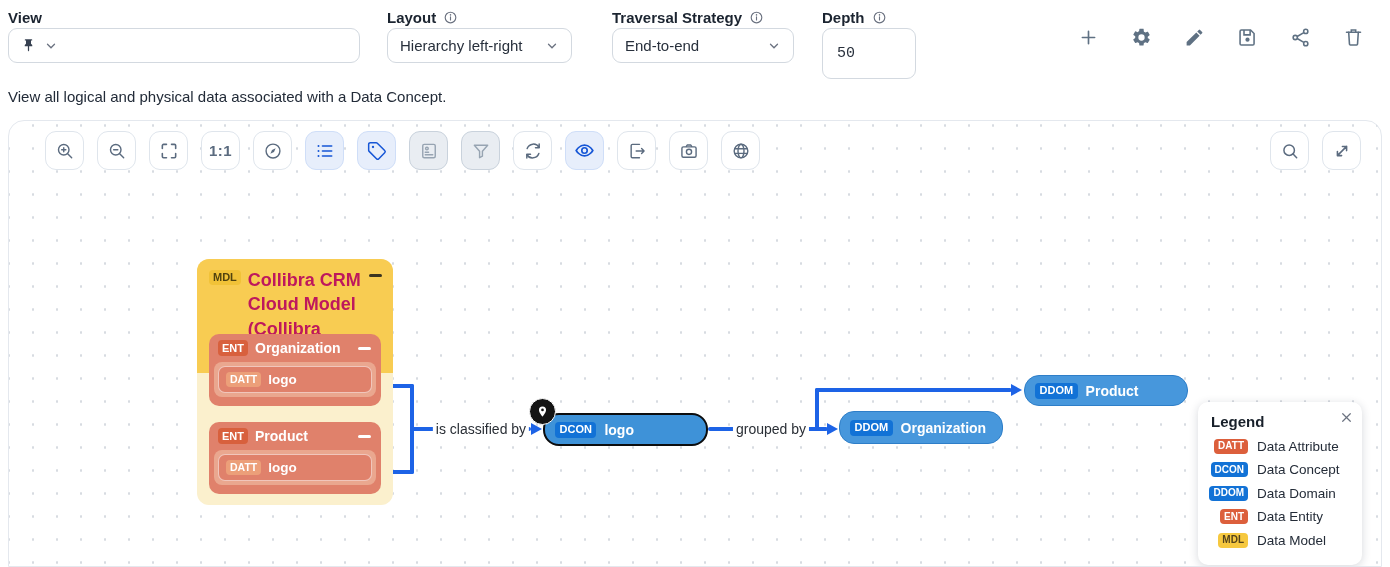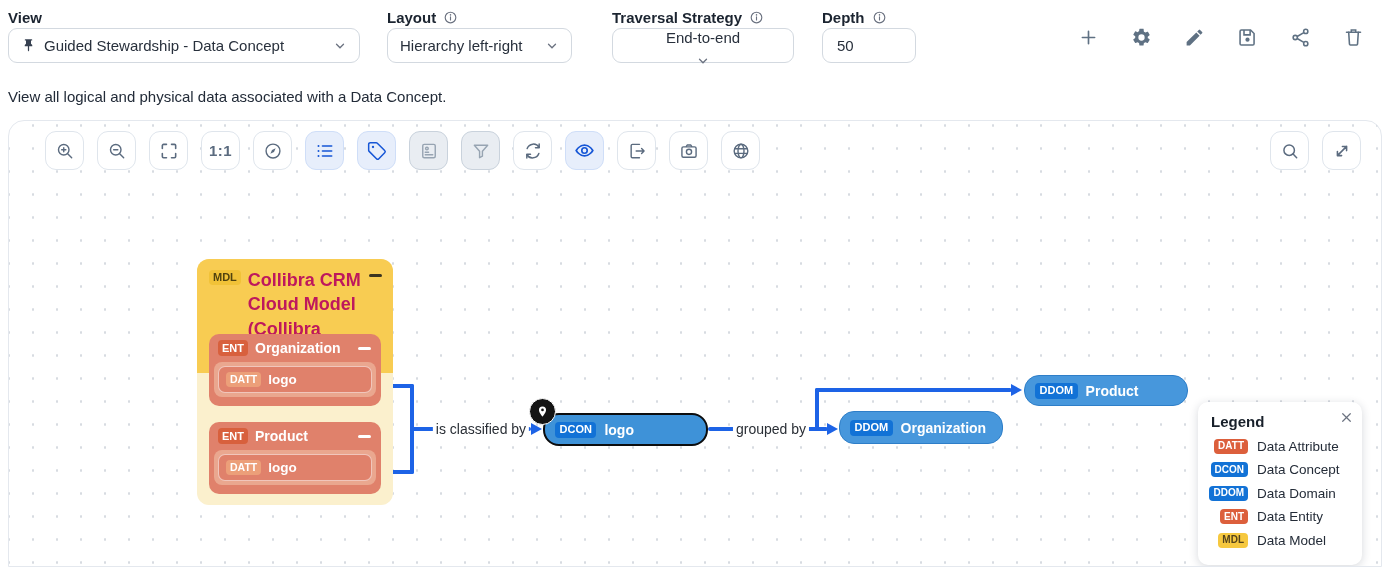--- a/index.html
+++ b/index.html
@@ -8,22 +8,22 @@
 
   
   .header { position:relative; width:100%; height:120px; background:#fff; }
   .fgroup { position:absolute; top:8px;text-align:center; }
   .flabel { display:flex; align-items:center; gap:7px; font-size:15px; font-weight:700; color:#1b2430; height:18px; }
   .info-ic { color:#6b7280; display:inline-flex; cursor:pointer; }
   .select { position:absolute; top:28px; height:35px; background:#fff; border:1px solid #d3d9e0;
     border-radius:9px; display:flex; align-items:center; padding:0 12px; gap:8px; cursor:pointer; }
   .select .val { font-size:15px; color:#28303c; white-space:nowrap; flex:1; }
   .chev { color:#6b7280; display:inline-flex; }
-  .depth-input { position:absolute; top:28px; height:35px; width:94px; border:1px solid #d3d9e0;
-    border-radius:9px; font-size:15px; color:#28303c; padding:0 14px; font-family:Liberation Sans, sans-serif; outline:none; }
+  .depth-input { position:absolute; top:28px; height:51px; width:94px; border:1px solid #d3d9e0;
+    border-radius:9px; font-size:15px; color:#28303c; padding:0 14px; font-family:Liberation Mono, monospace; outline:none; }
   .hdr-actions { position:absolute; top:27px; right:26px; display:flex; gap:32px; align-items:center; color:#5f7183; }
   .hdr-actions .abtn { cursor:pointer; display:inline-flex; }
   .descr { position:absolute; left:8px; top:88px; font-size:15px; color:#222b38; }
 
   
   .canvas { position:absolute; left:8px; right:8px; top:120px; bottom:0;
     border:1px solid #e4e8ee; border-radius:16px 16px 0 0; background:#fff;
     background-image:radial-gradient(#d7dbe1 1.1px, transparent 1.3px);
     background-size:24px 23px; background-position:12px 16px; overflow:hidden; }
 
@@ -102,21 +102,20 @@
     <div class="flabel">
         <span>View</span>
       </div>
   </div>
   <div class="select" style="left:8px; width:352px;">
     <span class="info-ic" style="color:#374151;">
       <svg width="15" height="15" viewBox="0 0 24 24" fill="currentColor">
           <path d="M16 9V4h1a1 1 0 0 0 0-2H7a1 1 0 0 0 0 2h1v5l-2 2v2h5v7l1 1.5 1-1.5v-7h5v-2l-2-2z"></path>
         </svg>
     </span>
-    <span class="val">Guided Stewardship - Data Concept</span>
     <span class="chev">
       <svg width="14" height="14" viewBox="0 0 24 24" fill="none" stroke="currentColor" stroke-width="2.2" stroke-linecap="round">
           <path d="M6 9l6 6 6-6"></path>
         </svg>
     </span>
   </div>
 
   <div class="fgroup" style="left:387px;">
     <div class="flabel">
       <span>Layout</span>
@@ -143,21 +142,21 @@
       <span>Traversal Strategy</span>
       <span class="info-ic">
         <svg width="15" height="15" viewBox="0 0 24 24" fill="none" stroke="currentColor" stroke-width="1.8">
             <circle cx="12" cy="12" r="8.5"></circle>
             <path d="M12 11v5" stroke-linecap="round"></path>
             <path d="M12 7.6v.2" stroke-linecap="round" stroke-width="2.4"></path>
           </svg>
       </span>
     </div>
   </div>
-  <div class="select" style="left:612px; width:182px;flex-direction:column;">
+  <div class="select" style="left:612px; width:182px;">
     <span class="val">End-to-end</span>
     <span class="chev">
       <svg width="14" height="14" viewBox="0 0 24 24" fill="none" stroke="currentColor" stroke-width="2.2" stroke-linecap="round">
           <path d="M6 9l6 6 6-6"></path>
         </svg>
     </span>
   </div>
 
   <div class="fgroup" style="left:822px;">
     <div class="flabel">

